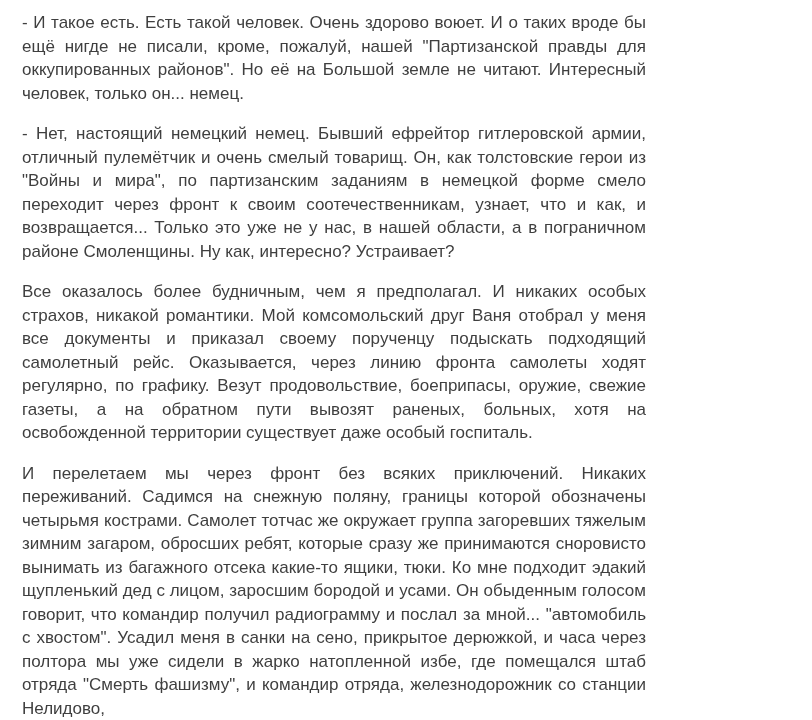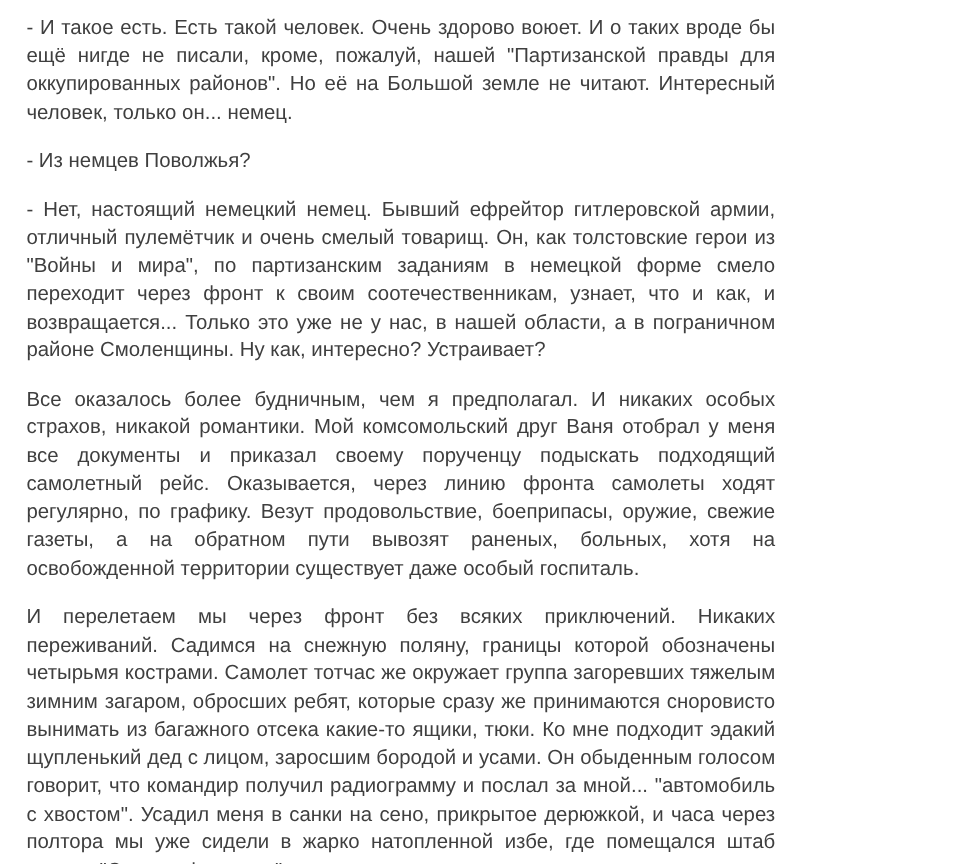--- a/index.html
+++ b/index.html
@@ -23,17 +23,16 @@
     text-align: justify;
     margin: 0 0 17px 0;
     -webkit-font-smoothing: antialiased;
   }
 </style>
 </head>
 <body>
 
 <main class="page">
   <p>- И такое есть. Есть такой человек. Очень здорово воюет. И о таких вроде бы ещё нигде не писали, кроме, пожалуй, нашей "Партизанской правды для оккупированных районов". Но её на Большой земле не читают. Интересный человек, только он... немец.</p>
-  <p>- Из немцев Поволжья?</p>
   <p>- Нет, настоящий немецкий немец. Бывший ефрейтор гитлеровской армии, отличный пулемётчик и очень смелый товарищ. Он, как толстовские герои из "Войны и мира", по партизанским заданиям в немецкой форме смело переходит через фронт к своим соотечественникам, узнает, что и как, и возвращается... Только это уже не у нас, в нашей области, а в пограничном районе Смоленщины. Ну как, интересно? Устраивает?</p>
   <p>Все оказалось более будничным, чем я предполагал. И никаких особых страхов, никакой романтики. Мой комсомольский друг Ваня отобрал у меня все документы и приказал своему порученцу подыскать подходящий самолетный рейс. Оказывается, через линию фронта самолеты ходят регулярно, по графику. Везут продовольствие, боеприпасы, оружие, свежие газеты, а на обратном пути вывозят раненых, больных, хотя на освобожденной территории существует даже особый госпиталь.</p>
   <p>И перелетаем мы через фронт без всяких приключений. Никаких переживаний. Садимся на снежную поляну, границы которой обозначены четырьмя кострами. Самолет тотчас же окружает группа загоревших тяжелым зимним загаром, обросших ребят, которые сразу же принимаются сноровисто вынимать из багажного отсека какие-то ящики, тюки. Ко мне подходит эдакий щупленький дед с лицом, заросшим бородой и усами. Он обыденным голосом говорит, что командир получил радиограмму и послал за мной... "автомобиль с хвостом". Усадил меня в санки на сено, прикрытое дерюжкой, и часа через полтора мы уже сидели в жарко натопленной избе, где помещался штаб отряда "Смерть фашизму", и командир отряда, железнодорожник со станции Нелидово,</p>
 </main>
 
 </body></html>

